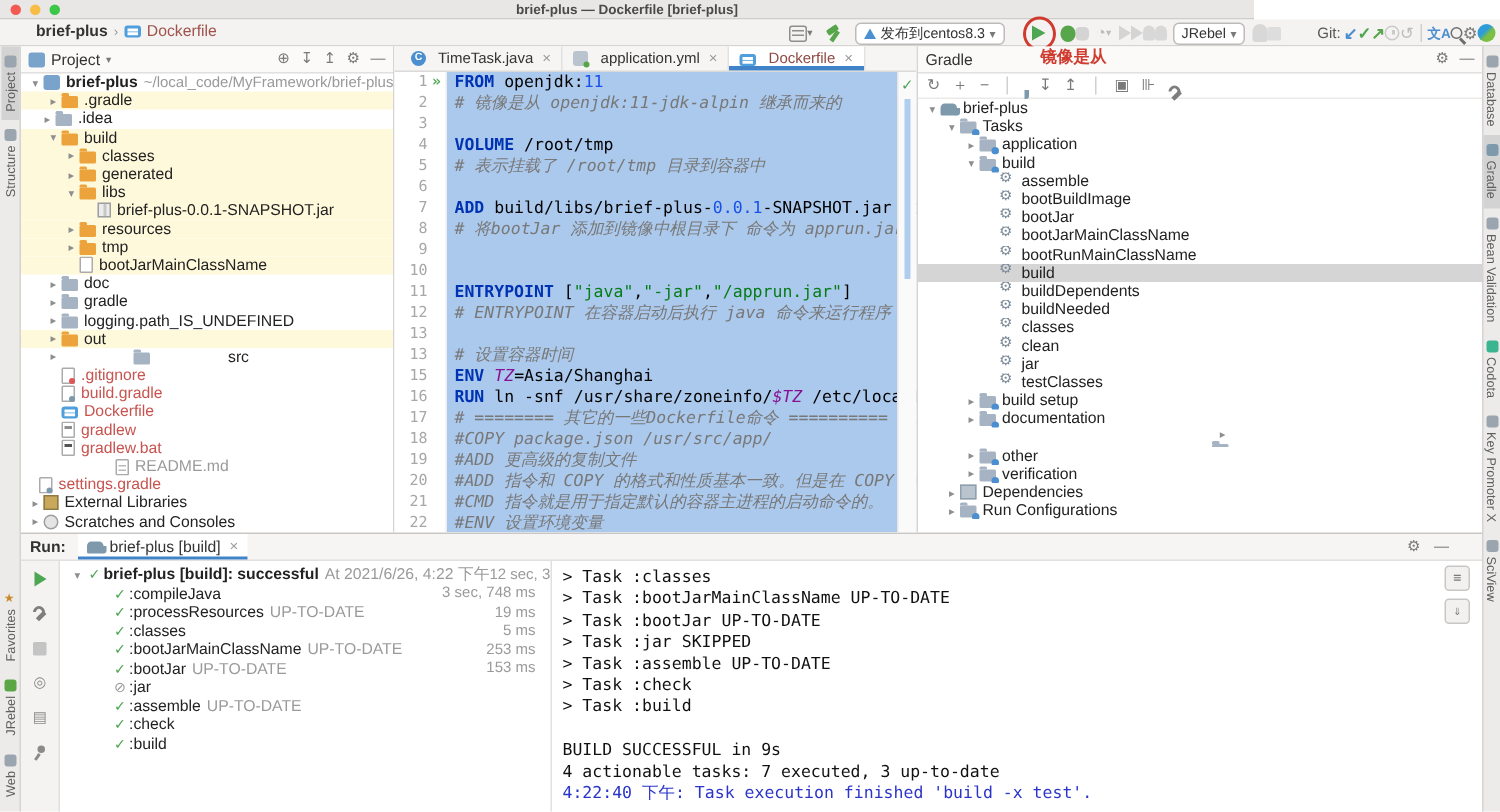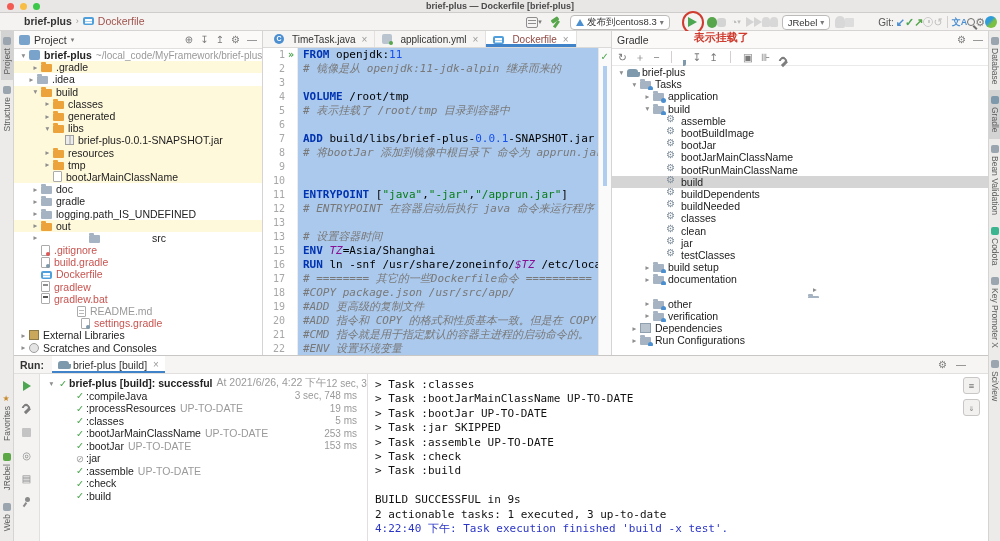--- a/index.html
+++ b/index.html
@@ -1,19 +1,19 @@
 <!DOCTYPE html>
 <html><head>
 <meta charset="utf-8">
 <style>
   html,body{margin:0;padding:0;width:1000px;height:541px;overflow:hidden;background:#FFF;
     font-family:"Liberation Sans",sans-serif;-webkit-font-smoothing:antialiased;}
   *{box-sizing:border-box;}
   
-  #titlebar{position:absolute;left:0;top:0;width:1000px;height:13px;background:#E9E7E6;
+  #titlebar{position:absolute;left:0;top:0;width:836px;height:13px;background:#E9E7E6;
     border-bottom:1px solid #CFCDCB;}
   .lights{position:absolute;left:7px;top:3px;display:flex;gap:6px;}
   .light{width:7px;height:7px;border-radius:50%;}
   .light.r{background:#F35A52;}.light.y{background:#F8BD44;}.light.g{background:#3BC748;}
   #win-title{position:absolute;left:0;right:0;top:1px;text-align:center;font-size:9px;
     font-weight:bold;color:#4A4A4A;}
   
   #toprow{position:absolute;left:0;top:13px;width:1000px;height:18px;background:#F4F3F2;
     border-bottom:1px solid #D6D4D2;}
   #breadcrumb{position:absolute;left:24px;top:2px;display:flex;align-items:center;gap:4px;
@@ -241,21 +241,21 @@
         <span class="hammer"></span>
       </span>
     <span class="combo" style="margin-left:6px;">
       <span class="up-blue"></span>
       <span>发布到centos8.3</span>
       <span class="caret">▾</span>
       </span>
     <span class="ring-wrap" style="margin-left:12px;">
       <span class="ring"></span>
       <span class="play"></span>
-      <span class="ann-text">表示挂载了</span>
+      <span class="ann-text">镜像是从</span>
     </span>
     <span class="tbi" style="margin-left:3px;">
         <span class="bug"></span>
       </span>
     <span class="tbi dim">
         <span class="stopsq" style="background:#AFAFAF;border-radius:3px;"></span>
       </span>
     <span class="tbi dim" style="width:20px;">◔<span style="font-size:7px;">▾</span></span>
     <span class="tbi dim">
         <span class="play small" style="border-left-color:#AFAFAF;"></span>
@@ -477,21 +477,21 @@
       <div class="trow" style="padding-left: 16px;">
         <span class="arr"></span>
         <span class="ic bat"></span>
         <span class="lbl c-red">gradlew.bat</span>
       </div>
       <div class="trow" style="padding-left: 16px; margin-left: 36px;">
         <span class="arr"></span>
         <span class="ic md"></span>
         <span class="lbl c-gray">README.md</span>
       </div>
-      <div class="trow" style="padding-left: 16px; margin-left: 40px;">
+      <div class="trow" style="padding-left: 1px;">
         <span class="arr"></span>
         <span class="ic gradle-file"></span>
         <span class="lbl c-red">settings.gradle</span>
       </div>
       <div class="trow" style="padding-left: 4px;">
         <span class="arr closed"></span>
         <span class="ic lib"></span>
         <span class="lbl">External Libraries</span>
       </div>
       <div class="trow" style="padding-left: 4px;">
@@ -866,21 +866,21 @@
       <div id="console-lines">
           <div class="con-line">&gt; Task :classes</div>
           <div class="con-line">&gt; Task :bootJarMainClassName UP-TO-DATE</div>
           <div class="con-line">&gt; Task :bootJar UP-TO-DATE</div>
           <div class="con-line">&gt; Task :jar SKIPPED</div>
           <div class="con-line">&gt; Task :assemble UP-TO-DATE</div>
           <div class="con-line">&gt; Task :check</div>
           <div class="con-line">&gt; Task :build</div>
           <div class="con-line">&nbsp;</div>
           <div class="con-line">BUILD SUCCESSFUL in 9s</div>
-          <div class="con-line">2 actionable tasks: 1 executed, 3 up-to-date</div>
+          <div class="con-line">4 actionable tasks: 7 executed, 3 up-to-date</div>
           <div class="con-line blue">4:22:40 下午: Task execution finished 'build -x test'.</div>
         </div>
       <div id="console-btns">
         <span class="cbtn">≡</span>
         <span class="cbtn">⇓</span>
       </div>
     </div>
   </div>
 </div>
 

